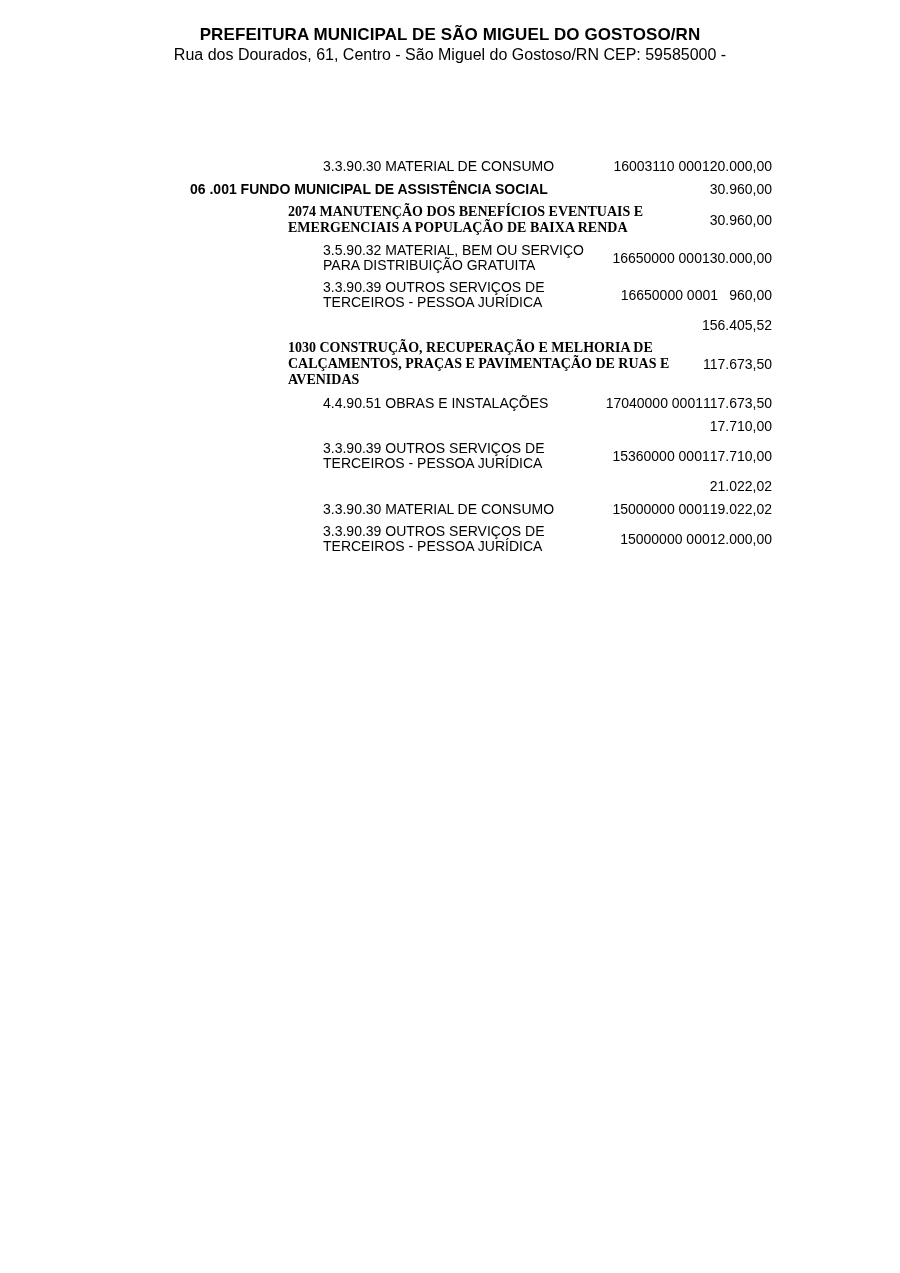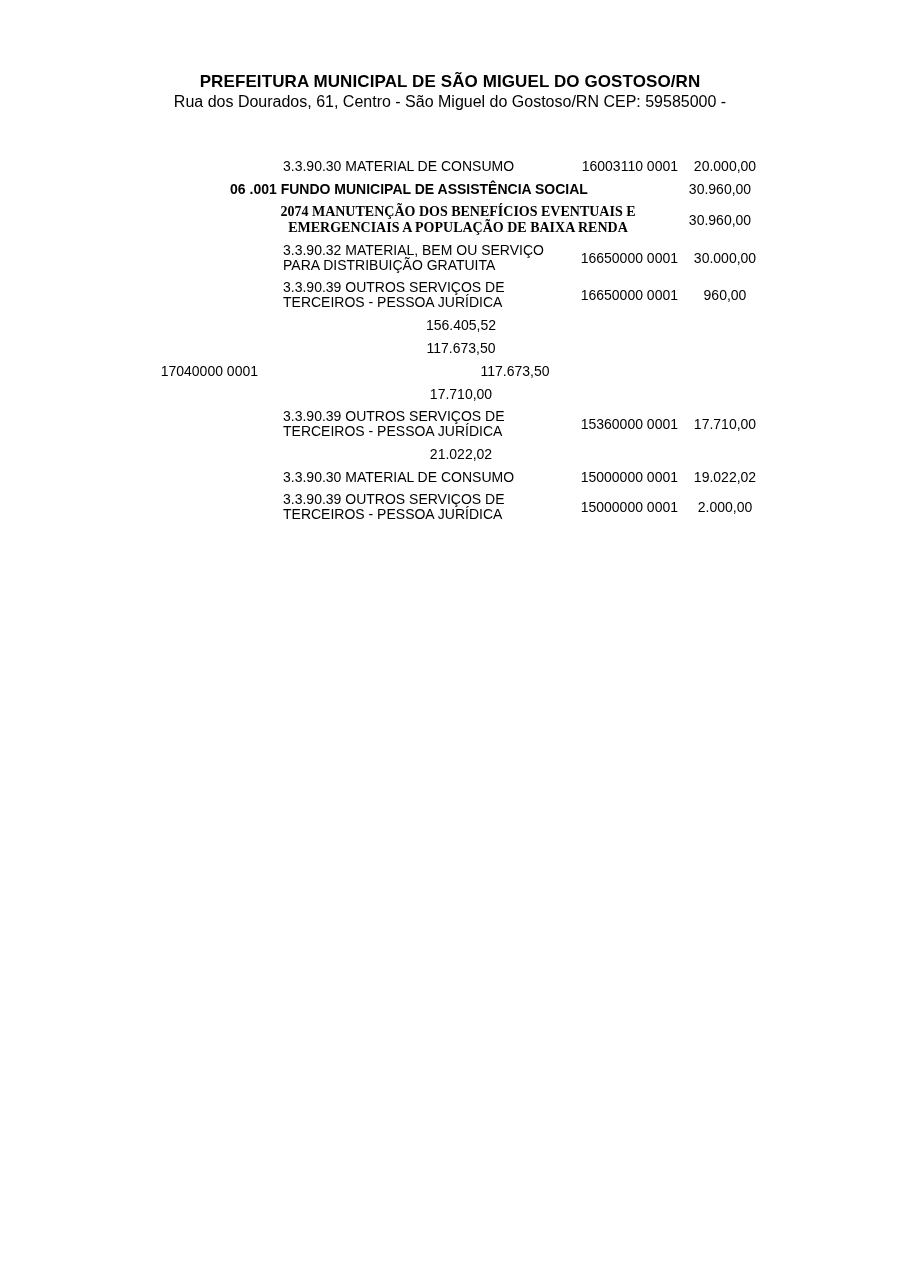--- a/index.html
+++ b/index.html
@@ -10,21 +10,21 @@
   .page {
     position: relative;
     width: 900px;
     height: 1273px;
     background: #ffffff;
     color: #000000;
     font-family: "Liberation Sans", sans-serif;
     overflow: hidden;
   }
   .doc-header {
-    padding-top: 72px;
+    padding-top: 25px;
     text-align: center;
   }
   .doc-title {
     font-size: 17px;
     font-weight: bold;
     letter-spacing: 0.1px;
     line-height: 19px;
   }
   .doc-subtitle {
     font-size: 16px;
@@ -41,45 +41,45 @@
   .row {
     display: flex;
     align-items: center;
     margin-bottom: 7px;
   }
   .cell {
     box-sizing: border-box;
   }
   .cell.desc {
     line-height: 15px;
+    margin-left: 40px;
   }
   .row.detail .cell.desc {
     width: 420px;
     padding-left: 133px;
     font-weight: normal;
   }
   .row.unit .cell.desc,
   .row.action .cell.desc {
     width: 518px;
     font-weight: bold;
     line-height: 16px;
-    text-align: center;
   }
   .row.action .cell.desc {
     padding-left: 98px;
     font-family: Liberation Serif, serif;
   }
   .cell.source {
     width: 108px;
     text-align: right;
     white-space: nowrap;
   }
   .cell.value {
     flex: 1;
-    text-align: center;
+    text-align: right;
     white-space: nowrap;
   }
   .row.unit .cell.value,
   .row.action .cell.value {
     font-weight: normal;
   }
 </style>
 </head>
 <body>
 
@@ -103,42 +103,44 @@
       <div class="cell value">30.960,00</div>
     </div>
 
     <div class="row action">
       <div class="cell desc">2074 MANUTENÇÃO DOS BENEFÍCIOS EVENTUAIS E EMERGENCIAIS A POPULAÇÃO DE BAIXA RENDA</div>
 
       <div class="cell value">30.960,00</div>
     </div>
 
     <div class="row detail">
-      <div class="cell desc">3.3.90.32 MATERIAL, BEM OU SERVIÇO PARA DISTRIBUIÇÃO GRATUITA</div>
+      <div class="cell desc">3.5.90.32 MATERIAL, BEM OU SERVIÇO PARA DISTRIBUIÇÃO GRATUITA</div>
       <div class="cell source">16650000 0001</div>
       <div class="cell value">30.000,00</div>
     </div>
 
     <div class="row detail">
       <div class="cell desc">3.3.90.39 OUTROS SERVIÇOS DE TERCEIROS - PESSOA JURÍDICA</div>
       <div class="cell source">16650000 0001</div>
       <div class="cell value">960,00</div>
     </div>
 
     <div class="row unit">
 
       <div class="cell value">156.405,52</div>
     </div>
 
     <div class="row action">
+      <div class="cell desc">1030 CONSTRUÇÃO, RECUPERAÇÃO E MELHORIA DE CALÇAMENTOS, PRAÇAS E PAVIMENTAÇÃO DE RUAS E AVENIDAS</div>
 
       <div class="cell value">117.673,50</div>
     </div>
 
     <div class="row detail">
+      <div class="cell desc">4.4.90.51 OBRAS E INSTALAÇÕES</div>
       <div class="cell source">17040000 0001</div>
       <div class="cell value">117.673,50</div>
     </div>
 
     <div class="row action">
 
       <div class="cell value">17.710,00</div>
     </div>
 
     <div class="row detail">

